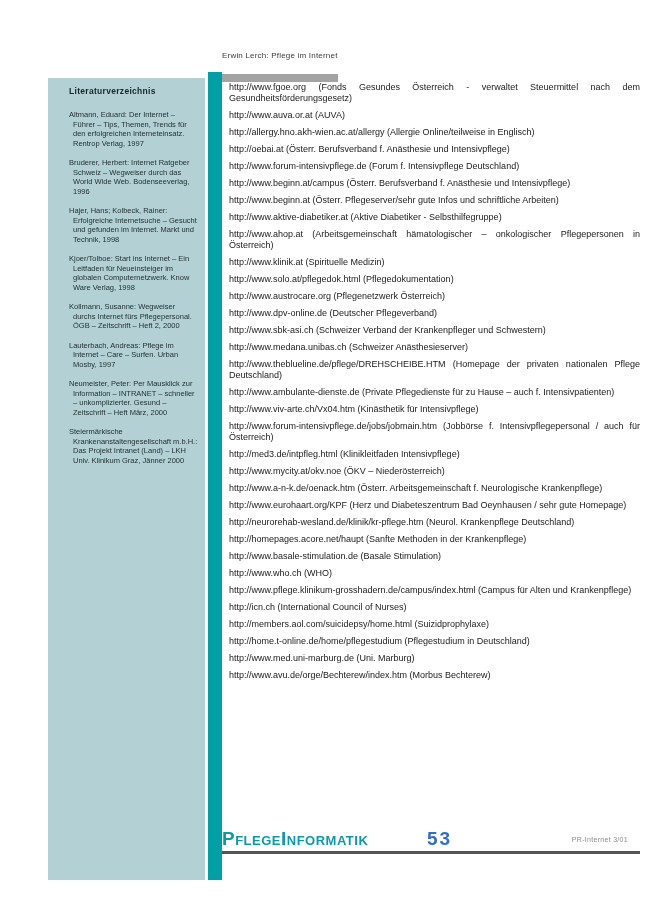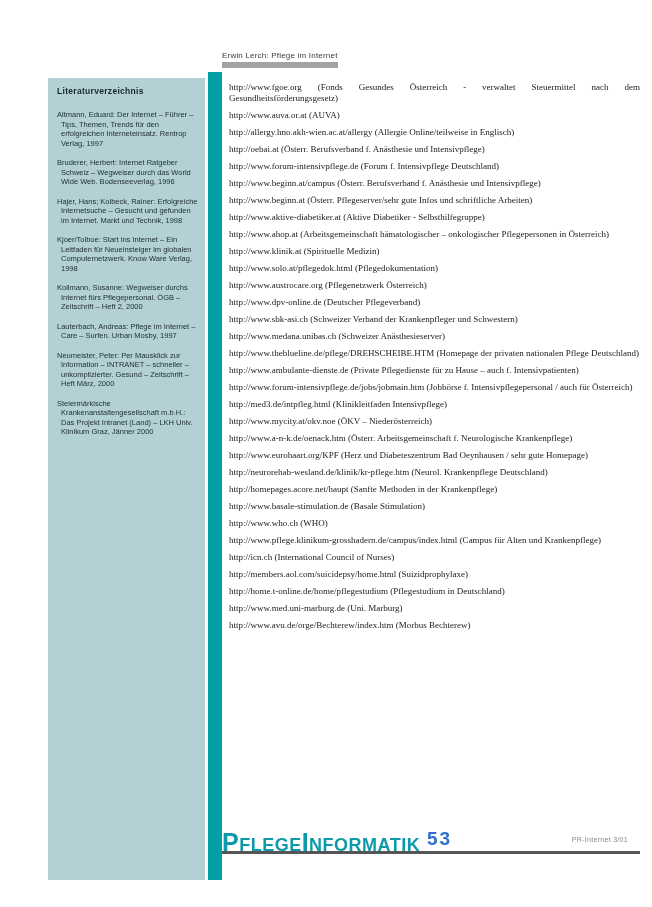--- a/index.html
+++ b/index.html
@@ -7,31 +7,31 @@
     position:relative;
     width:652px;height:907px;
     background:#ffffff;
     font-family:"Liberation Sans", sans-serif;
     overflow:hidden;
   }
   
   .running-header{
     position:absolute;left:222px;top:51px;
     font-size:8px;color:#3a3a3a;
-    padding-bottom:2px;
-    border-bottom:6px solid #a3a3a3;
+    padding-bottom:14px;
+    border-bottom:8px solid #a3a3a3;
     letter-spacing:0.2px;
   }
   
   .sidebar{
     position:absolute;left:48px;top:78px;
     width:157px;height:802px;
     background:#b3d1d5;
     box-sizing:border-box;
-    padding:8px 7px 0 9px;
+    padding:8px 7px 0 21px;
   }
   .sidebar-title{
     font-size:8.5px;font-weight:bold;color:#15282a;
     letter-spacing:0.3px;margin:0 0 14px 0;
   }
   .ref-item{
     font-size:7.5px;line-height:9.5px;color:#1d2c2e;
     margin:0 0 10px 0;
     padding-left:4px;text-indent:-4px;
   }
@@ -43,30 +43,29 @@
   }
   
   .main{
     position:absolute;left:229px;top:82px;width:411px;
   }
   .link-item{
     font-size:9px;line-height:11px;color:#1a1a1a;
     margin:0 0 6px 0;
     text-align:justify;
     word-break:break-word;
-    font-family:Liberation Serif, serif;
   }
   
   .footer{
     position:absolute;left:222px;top:828px;width:418px;height:26px;
   }
   .footer-wordmark{
     position:absolute;left:0;top:0;
     font-variant:small-caps;
-    font-weight:bold;font-size:25px;letter-spacing:0.5px;
+    font-weight:bold;font-size:19px;letter-spacing:0.5px;
     color:#0c9aab;
   }
   .footer-pagenum{
     position:absolute;left:205px;top:0;
     font-weight:bold;font-size:19px;
     color:#2e6fce;letter-spacing:2px;
   }
   .footer-issue{
     position:absolute;right:12px;top:8px;
     font-size:7px;color:#8a8a8a;letter-spacing:0.3px;
@@ -138,20 +137,21 @@
         <p class="link-item">http://www.dpv-online.de (Deutscher Pflegeverband)</p>
 
         <p class="link-item">http://www.sbk-asi.ch (Schweizer Verband der Krankenpfleger und Schwestern)</p>
 
         <p class="link-item">http://www.medana.unibas.ch (Schweizer Anästhesieserver)</p>
 
         <p class="link-item">http://www.theblueline.de/pflege/DREHSCHEIBE.HTM (Homepage der privaten nationalen Pflege Deutschland)</p>
 
         <p class="link-item">http://www.ambulante-dienste.de (Private Pflegedienste für zu Hause – auch f. Intensivpatienten)</p>
 
+        <p class="link-item">http://www.viv-arte.ch/Vx04.htm (Kinästhetik für Intensivpflege)</p>
 
         <p class="link-item">http://www.forum-intensivpflege.de/jobs/jobmain.htm (Jobbörse f. Intensivpflegepersonal / auch für Österreich)</p>
 
         <p class="link-item">http://med3.de/intpfleg.html (Klinikleitfaden Intensivpflege)</p>
 
         <p class="link-item">http://www.mycity.at/okv.noe (ÖKV – Niederösterreich)</p>
 
         <p class="link-item">http://www.a-n-k.de/oenack.htm (Österr. Arbeitsgemeinschaft f. Neurologische Krankenpflege)</p>
 
         <p class="link-item">http://www.eurohaart.org/KPF (Herz und Diabeteszentrum Bad Oeynhausen / sehr gute Homepage)</p>

